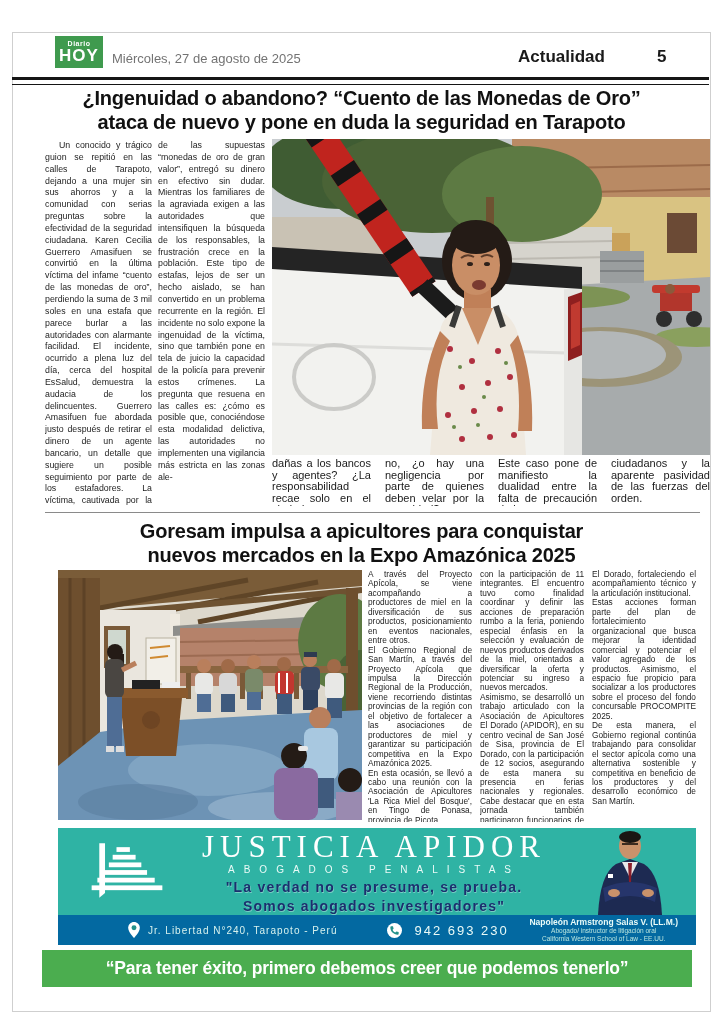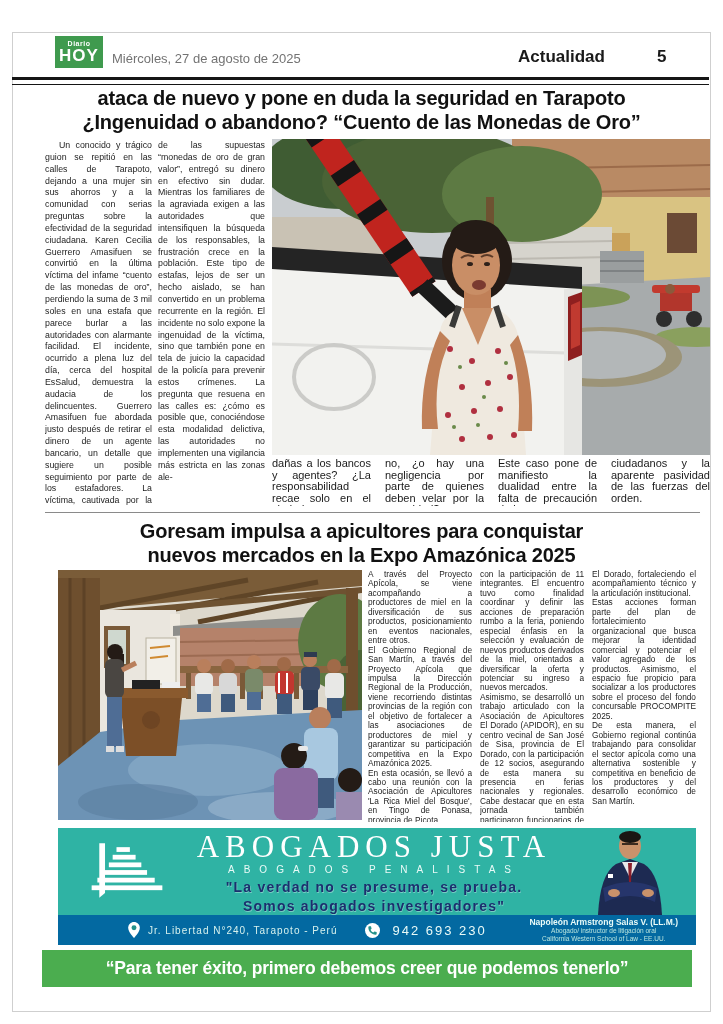--- a/index.html
+++ b/index.html
@@ -52,21 +52,21 @@
   .ad-center{flex:1;padding-right:118px;text-align:center;line-height:1;}
   .ad-brand{font-family:"Liberation Serif",serif;font-size:31px;letter-spacing:6px;color:#fff;}
   .ad-sub{margin-top:3px;font-size:10px;letter-spacing:9px;color:#eafaf7;}
   .ad-slogan{margin-top:5px;font-size:14px;font-weight:bold;letter-spacing:1.2px;color:#1b2f6e;
              text-shadow:.6px .6px 0 rgba(255,255,255,.35);}
   .ad-man{position:absolute;right:16px;bottom:0;}
   .ad-strip{height:30px;background:#0369a1;display:flex;align-items:center;
             padding:0 14px 0 70px;gap:8px;color:#d7f1ed;}
   .ad-addr{font-size:10px;letter-spacing:1px;}
   .ad-phone{font-size:13px;letter-spacing:2px;color:#eafaf7;margin-left:6px;}
-  .ad-phone-wrap{display:flex;align-items:flex-start;margin-left:20px;gap:6px;}
+  .ad-phone-wrap{display:flex;align-items:flex-start;margin-left:42px;gap:6px;}
   .lawyer{margin-left:auto;text-align:center;line-height:1.25;padding-right:4px;}
   .lname{font-size:8.5px;font-weight:bold;color:#e9fbf8;}
   .ltitle{font-size:6.5px;color:#b9e5de;}
 
   
   .quote-bar{position:absolute;left:42px;top:950px;width:650px;height:37px;background:#4bad4f;
              display:flex;align-items:center;justify-content:center;}
   .quote-bar span{color:#fff;font-weight:bold;font-size:17.5px;letter-spacing:-.2px;}
 </style>
 </head>
@@ -78,22 +78,22 @@
   <div class="logo">
     <span class="logo-small">Diario</span>
     <span class="logo-big">HOY</span>
   </div>
   <span class="date">Miércoles, 27 de agosto de 2025</span>
   <span class="section">Actualidad</span>
   <span class="pagenum">5</span>
   <div class="rule-double"></div>
 
   <h1 class="headline a1-headline">
+    <span>¿Ingenuidad o abandono? “Cuento de las Monedas de Oro”</span>
     <span>ataca de nuevo y pone en duda la seguridad en Tarapoto</span>
-    <span>¿Ingenuidad o abandono? “Cuento de las Monedas de Oro”</span>
   </h1>
   <p class="col a1c1">Un conocido y trágico guion se repitió en las calles de Tarapoto, dejando a una mujer sin sus ahorros y a la comunidad con serias preguntas sobre la efectividad de la seguridad ciudadana. Karen Cecilia Guerrero Amasifuen se convirtió en la última víctima del infame “cuento de las monedas de oro”, perdiendo la suma de 3 mil soles en una estafa que parece burlar a las autoridades con alarmante facilidad. El incidente, ocurrido a plena luz del día, cerca del hospital EsSalud, demuestra la audacia de los delincuentes. Guerrero Amasifuen fue abordada justo después de retirar el dinero de un agente bancario, un detalle que sugiere un posible seguimiento por parte de los estafadores. La víctima, cautivada por la falsa historia</p>
   <p class="col a1c2">de las supuestas “monedas de oro de gran valor”, entregó su dinero en efectivo sin dudar. Mientras los familiares de la agraviada exigen a las autoridades que intensifiquen la búsqueda de los responsables, la frustración crece en la población. Este tipo de estafas, lejos de ser un hecho aislado, se han convertido en un problema recurrente en la región. El incidente no solo expone la ingenuidad de la víctima, sino que también pone en tela de juicio la capacidad de la policía para prevenir estos crímenes. La pregunta que resuena en las calles es: ¿cómo es posible que, conociéndose esta modalidad delictiva, las autoridades no implementen una vigilancia más estricta en las zonas ale-</p>
 
   <figure class="photo photo1">
     <svg width="438" height="316" viewBox="0 0 438 316" preserveAspectRatio="none">
       <rect width="438" height="316" fill="#c9cdd0"></rect>
       <rect x="240" y="0" width="198" height="120" fill="#b98a64"></rect>
       <line x1="240" y1="30" x2="438" y2="26" stroke="#9c6b4a" stroke-width="2"></line>
       <line x1="240" y1="55" x2="438" y2="50" stroke="#9c6b4a" stroke-width="2"></line>
@@ -304,21 +304,21 @@
           <polygon points="16,0 22,0 22,52 16,57"></polygon>
           <rect x="34" y="4" width="14" height="5"></rect>
           <rect x="30" y="12" width="24" height="5"></rect>
           <rect x="26" y="20" width="34" height="5"></rect>
           <rect x="20" y="28" width="46" height="5"></rect>
           <rect x="14" y="36" width="60" height="5"></rect>
           <rect x="8" y="44" width="74" height="5"></rect>
         </g>
       </svg>
       <div class="ad-center">
-        <div class="ad-brand">ABOGADOS JUSTA</div>
+        <div class="ad-brand">JUSTICIA APIDOR</div>
         <div class="ad-sub">ABOGADOS PENALISTAS</div>
         <div class="ad-slogan">"La verdad no se presume, se prueba.</div>
         <div class="ad-slogan">Somos abogados investigadores"</div>
       </div>
       <svg class="ad-man" width="112" height="85" viewBox="0 0 112 85">
         <ellipse cx="62" cy="16" rx="11" ry="13" fill="#c9926b"></ellipse>
         <ellipse cx="62" cy="7" rx="11" ry="6" fill="#1a1512"></ellipse>
         <line x1="54" y1="14" x2="70" y2="14" stroke="#3a2a20" stroke-width="2"></line>
         <path d="M30,85 Q32,44 48,34 L62,29 L76,34 Q92,44 94,85 Z" fill="#1d2a52"></path>
         <polygon points="54,32 70,32 62,48" fill="#e8e8ea"></polygon>

